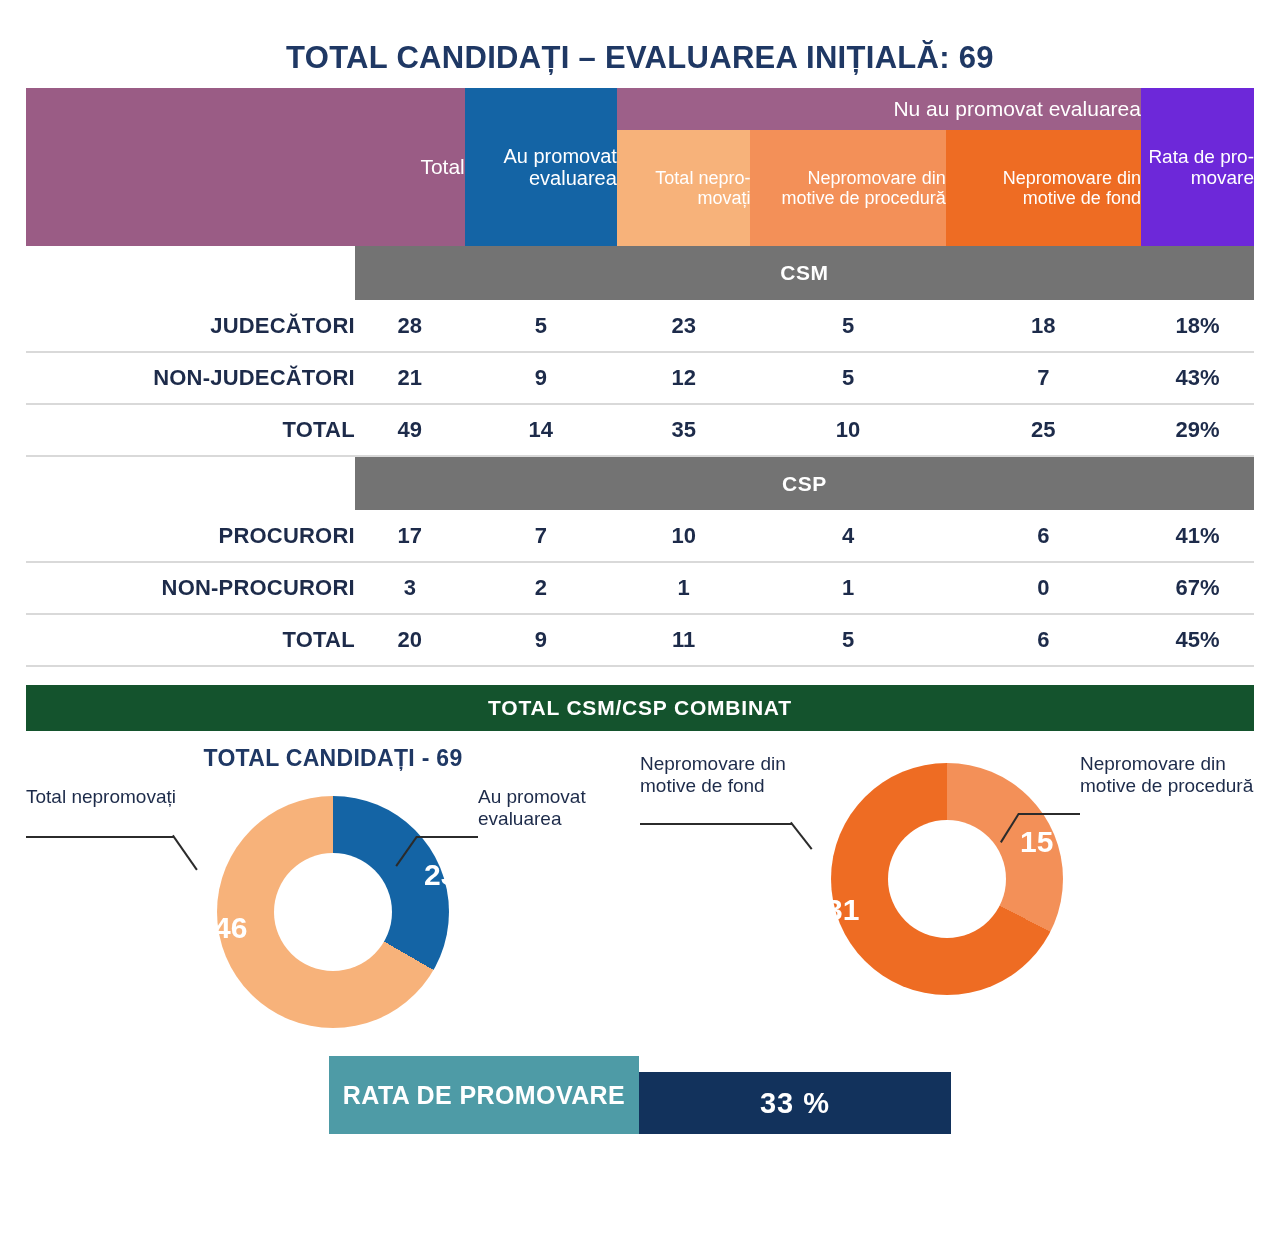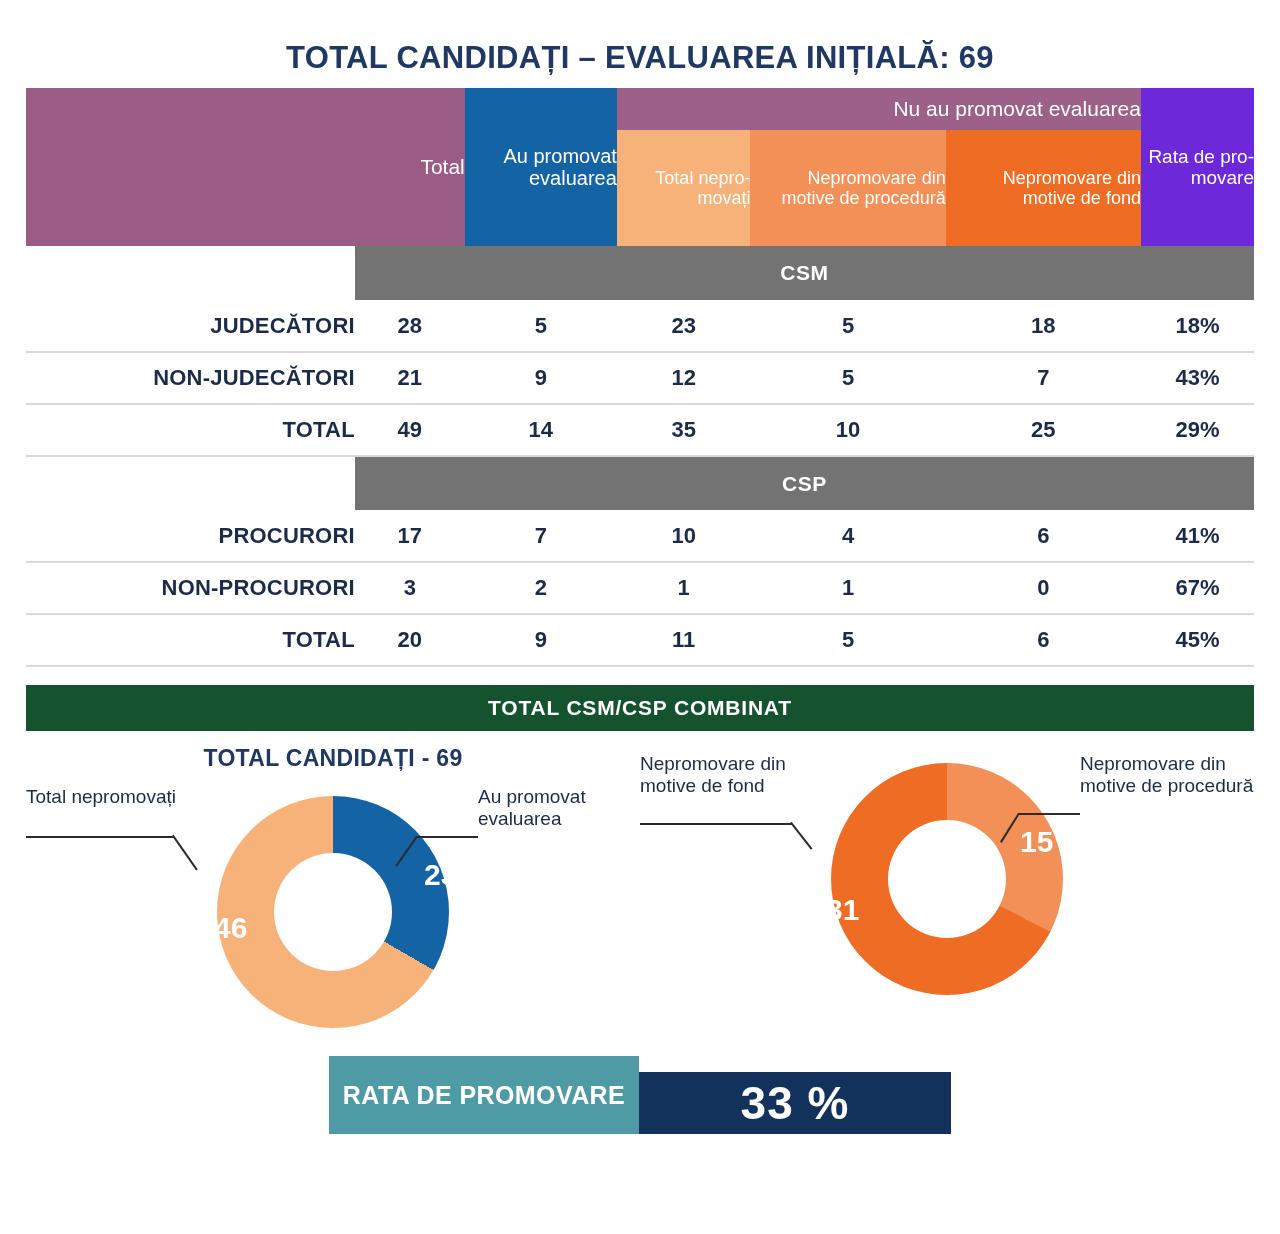--- a/index.html
+++ b/index.html
@@ -184,21 +184,21 @@
     align-items: center;
     justify-content: center;
     text-align: center;
     letter-spacing: 0.4px;
   }
   .footer-rate .right {
     width: 312px;
     background: #12325c;
     color: #ffffff;
     font-weight: bold;
-    font-size: 46px;
+    font-size: 29px;
     display: flex;
     align-items: center;
     justify-content: center;
     letter-spacing: 1px;
     margin-top: 16px;
   }
 </style>
 </head>
 <body>
 

